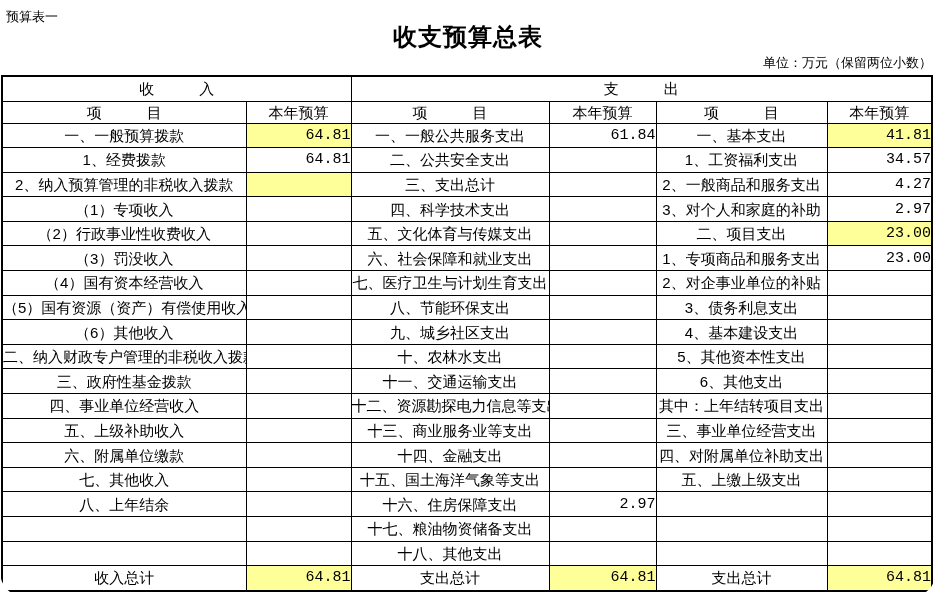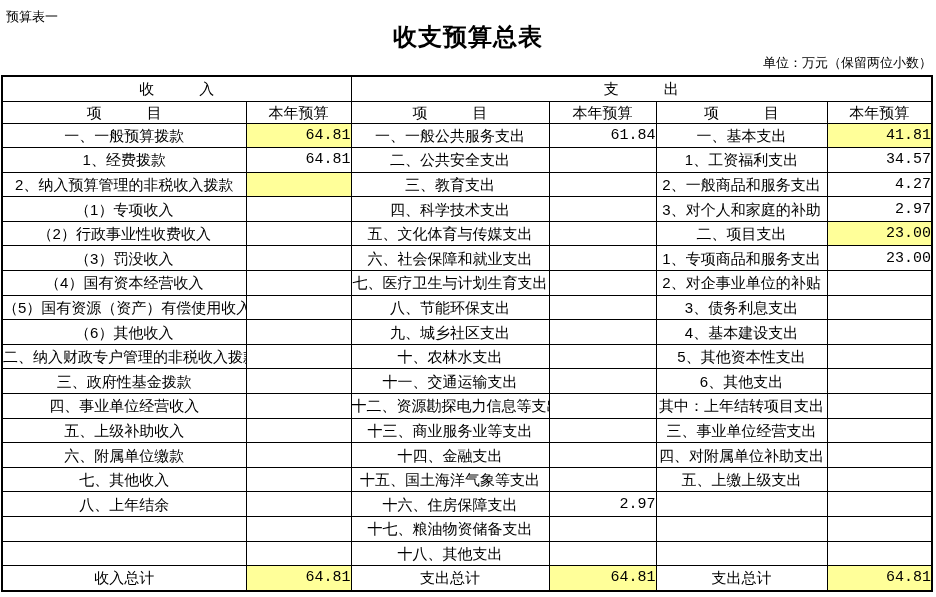--- a/index.html
+++ b/index.html
@@ -4,20 +4,21 @@
 <style>
   html, body { margin:0; padding:0; }
   body { background:#ffffff; }
   .sheet {
     position:relative;
     width:936px; height:597px;
     background:#ffffff;
     color:#000000;
     font-family:"Liberation Sans", sans-serif;
     overflow:hidden;
+    border-radius:25px;
   }
   .corner-label {
     position:absolute; left:6px; top:8px;
     font-size:13px;
   }
   .page-title {
     position:absolute; left:0; top:21px; width:100%;
     text-align:center;
     font-size:24px; font-weight:bold;
     letter-spacing:1px;
@@ -104,21 +105,21 @@
           <td class="label ind1">1、经费拨款</td>
           <td class="num">64.81</td>
           <td class="label ind0">二、公共安全支出</td>
           <td class="num"></td>
           <td class="label ind1">1、工资福利支出</td>
           <td class="num">34.57</td>
         </tr>
         <tr>
           <td class="label ind1">2、纳入预算管理的非税收入拨款</td>
           <td class="num hl"></td>
-          <td class="label ind0">三、教育支出</td>
+          <td class="label ind0">三、支出总计</td>
           <td class="num"></td>
           <td class="label ind1">2、一般商品和服务支出</td>
           <td class="num">4.27</td>
         </tr>
         <tr>
           <td class="label ind2">（1）专项收入</td>
           <td class="num"></td>
           <td class="label ind0">四、科学技术支出</td>
           <td class="num"></td>
           <td class="label ind1">3、对个人和家庭的补助</td>

